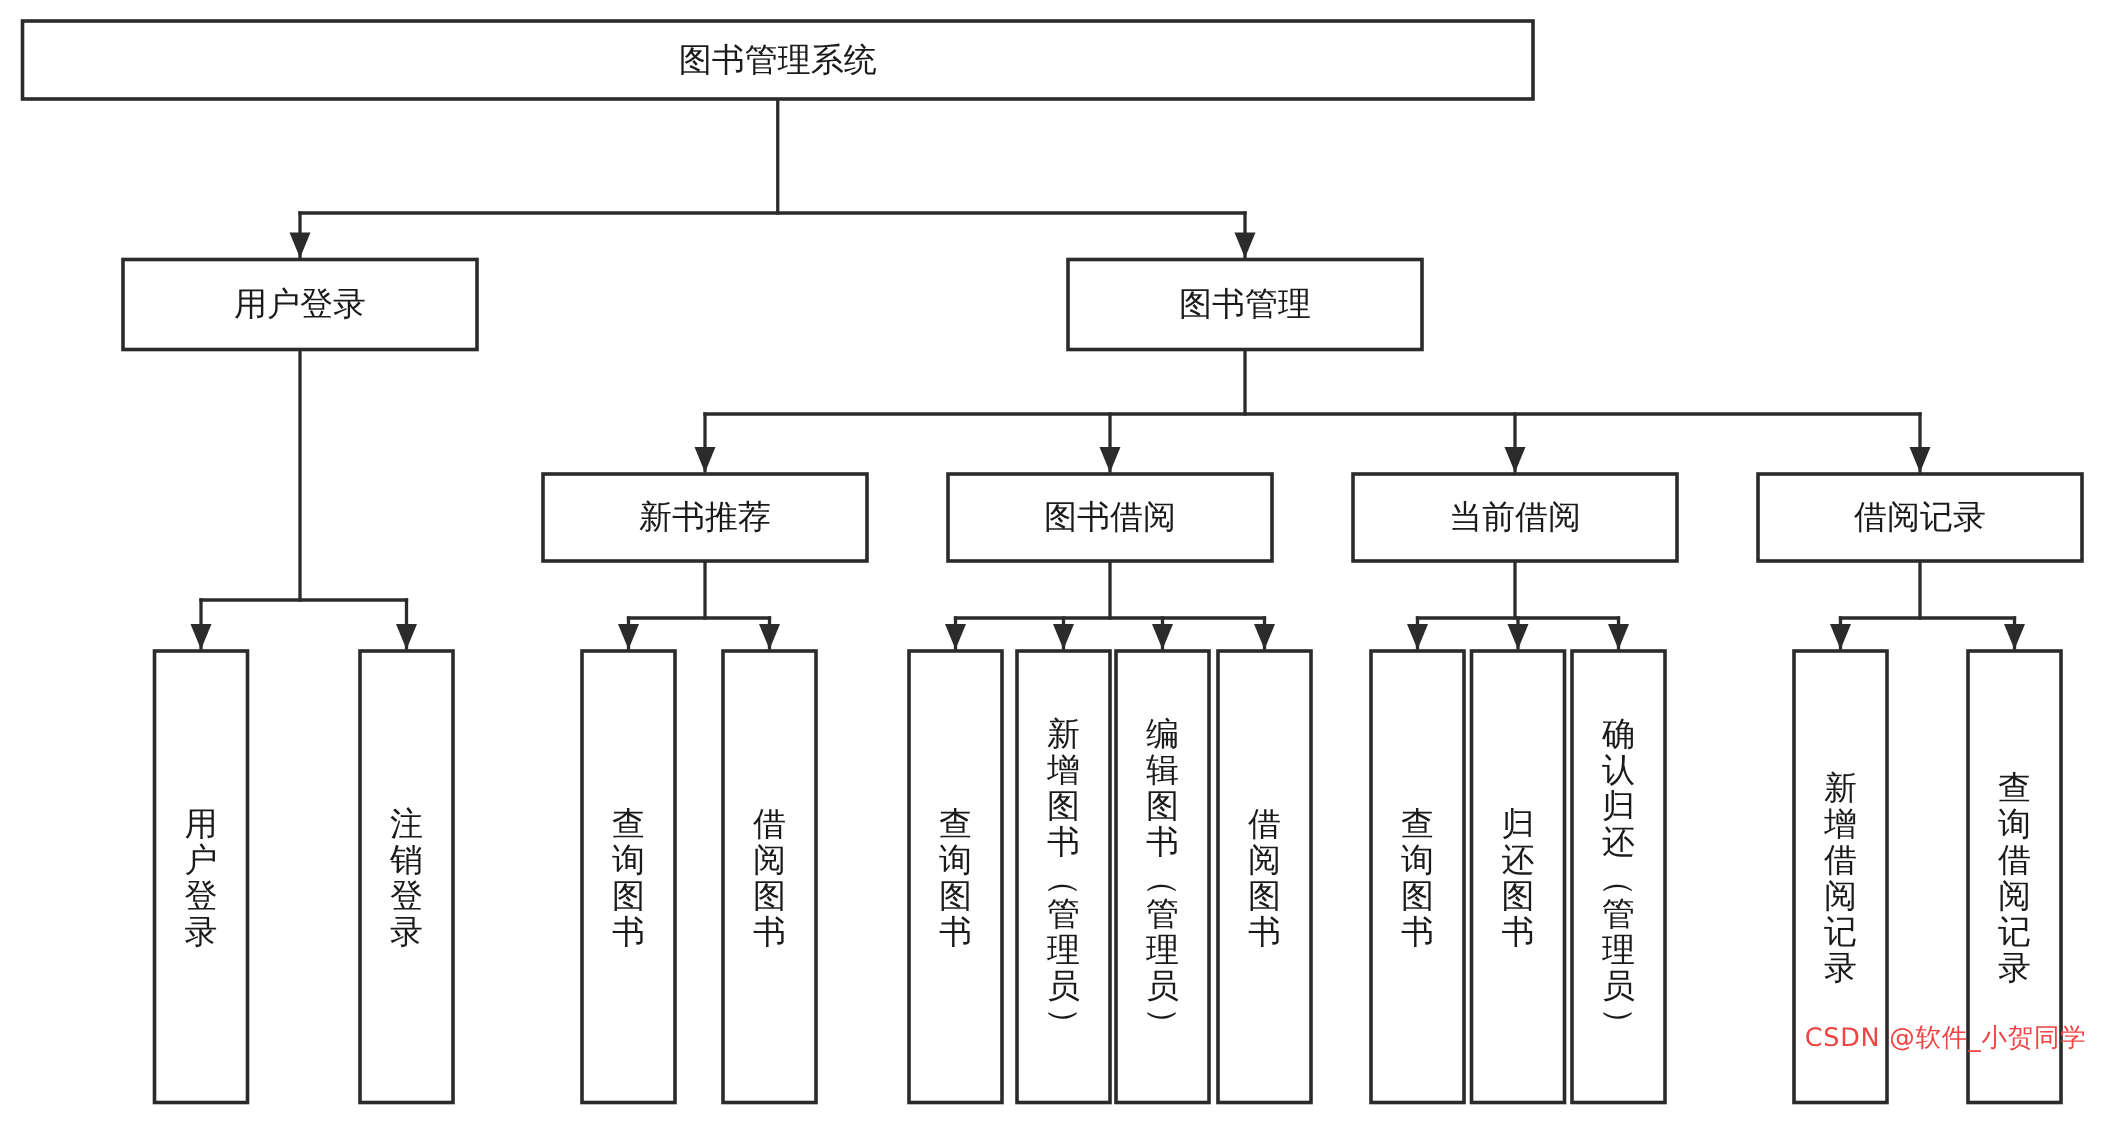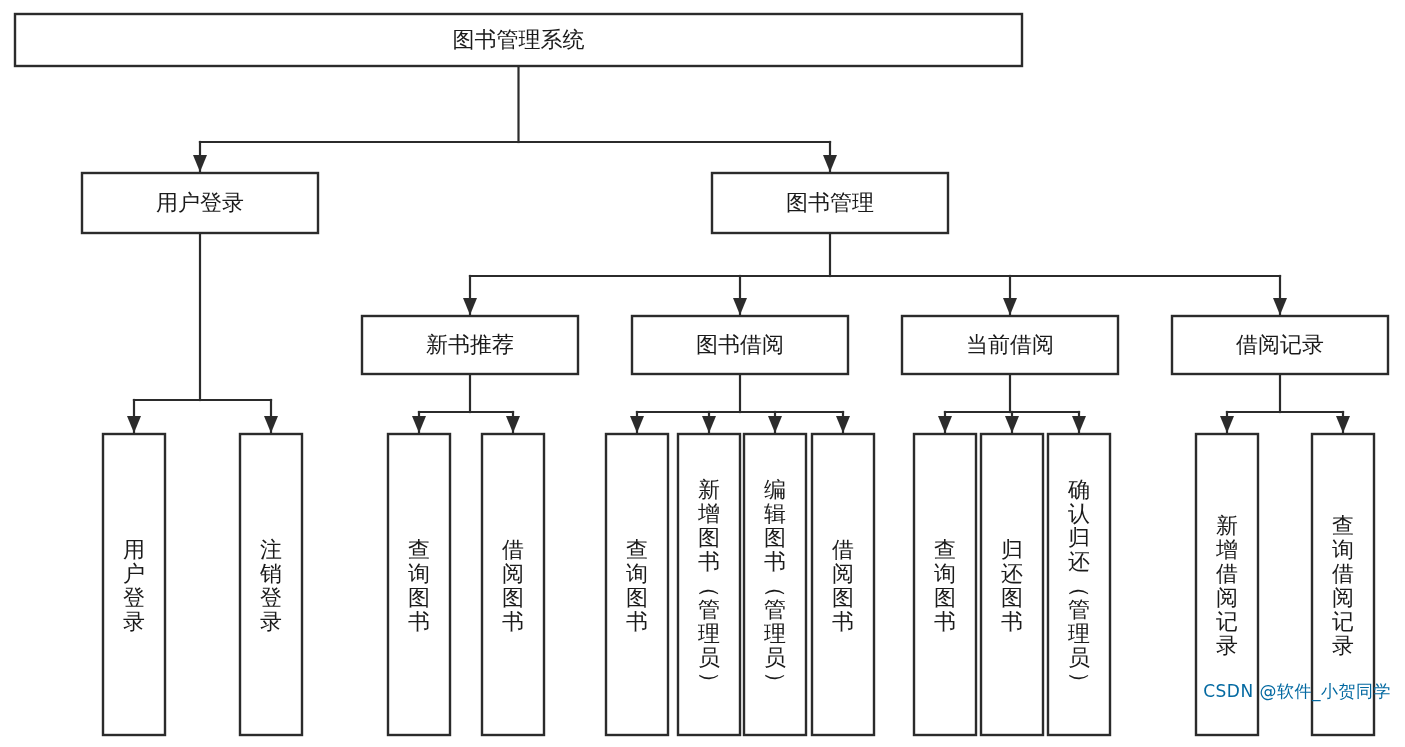--- a/index.html
+++ b/index.html
@@ -53,21 +53,21 @@
     font-family: "DejaVu Sans", "Liberation Sans", sans-serif;
     font-size: 22px;
     fill: #1a1a1a;
   }
   .watermark {
     position: absolute;
     right: 14px;
     bottom: 4px;
     font-family: "DejaVu Sans", "Liberation Sans", sans-serif;
     font-size: 17px;
-    color: #0369a1;
+    color: #ef4444;
     letter-spacing: 0.5px;
     white-space: nowrap;
     pointer-events: none;
   }
 </style>
 </head>
 <body>
 
 <div id="diagram-root">
   <svg class="diagram-canvas" viewBox="0 0 1405 747">

